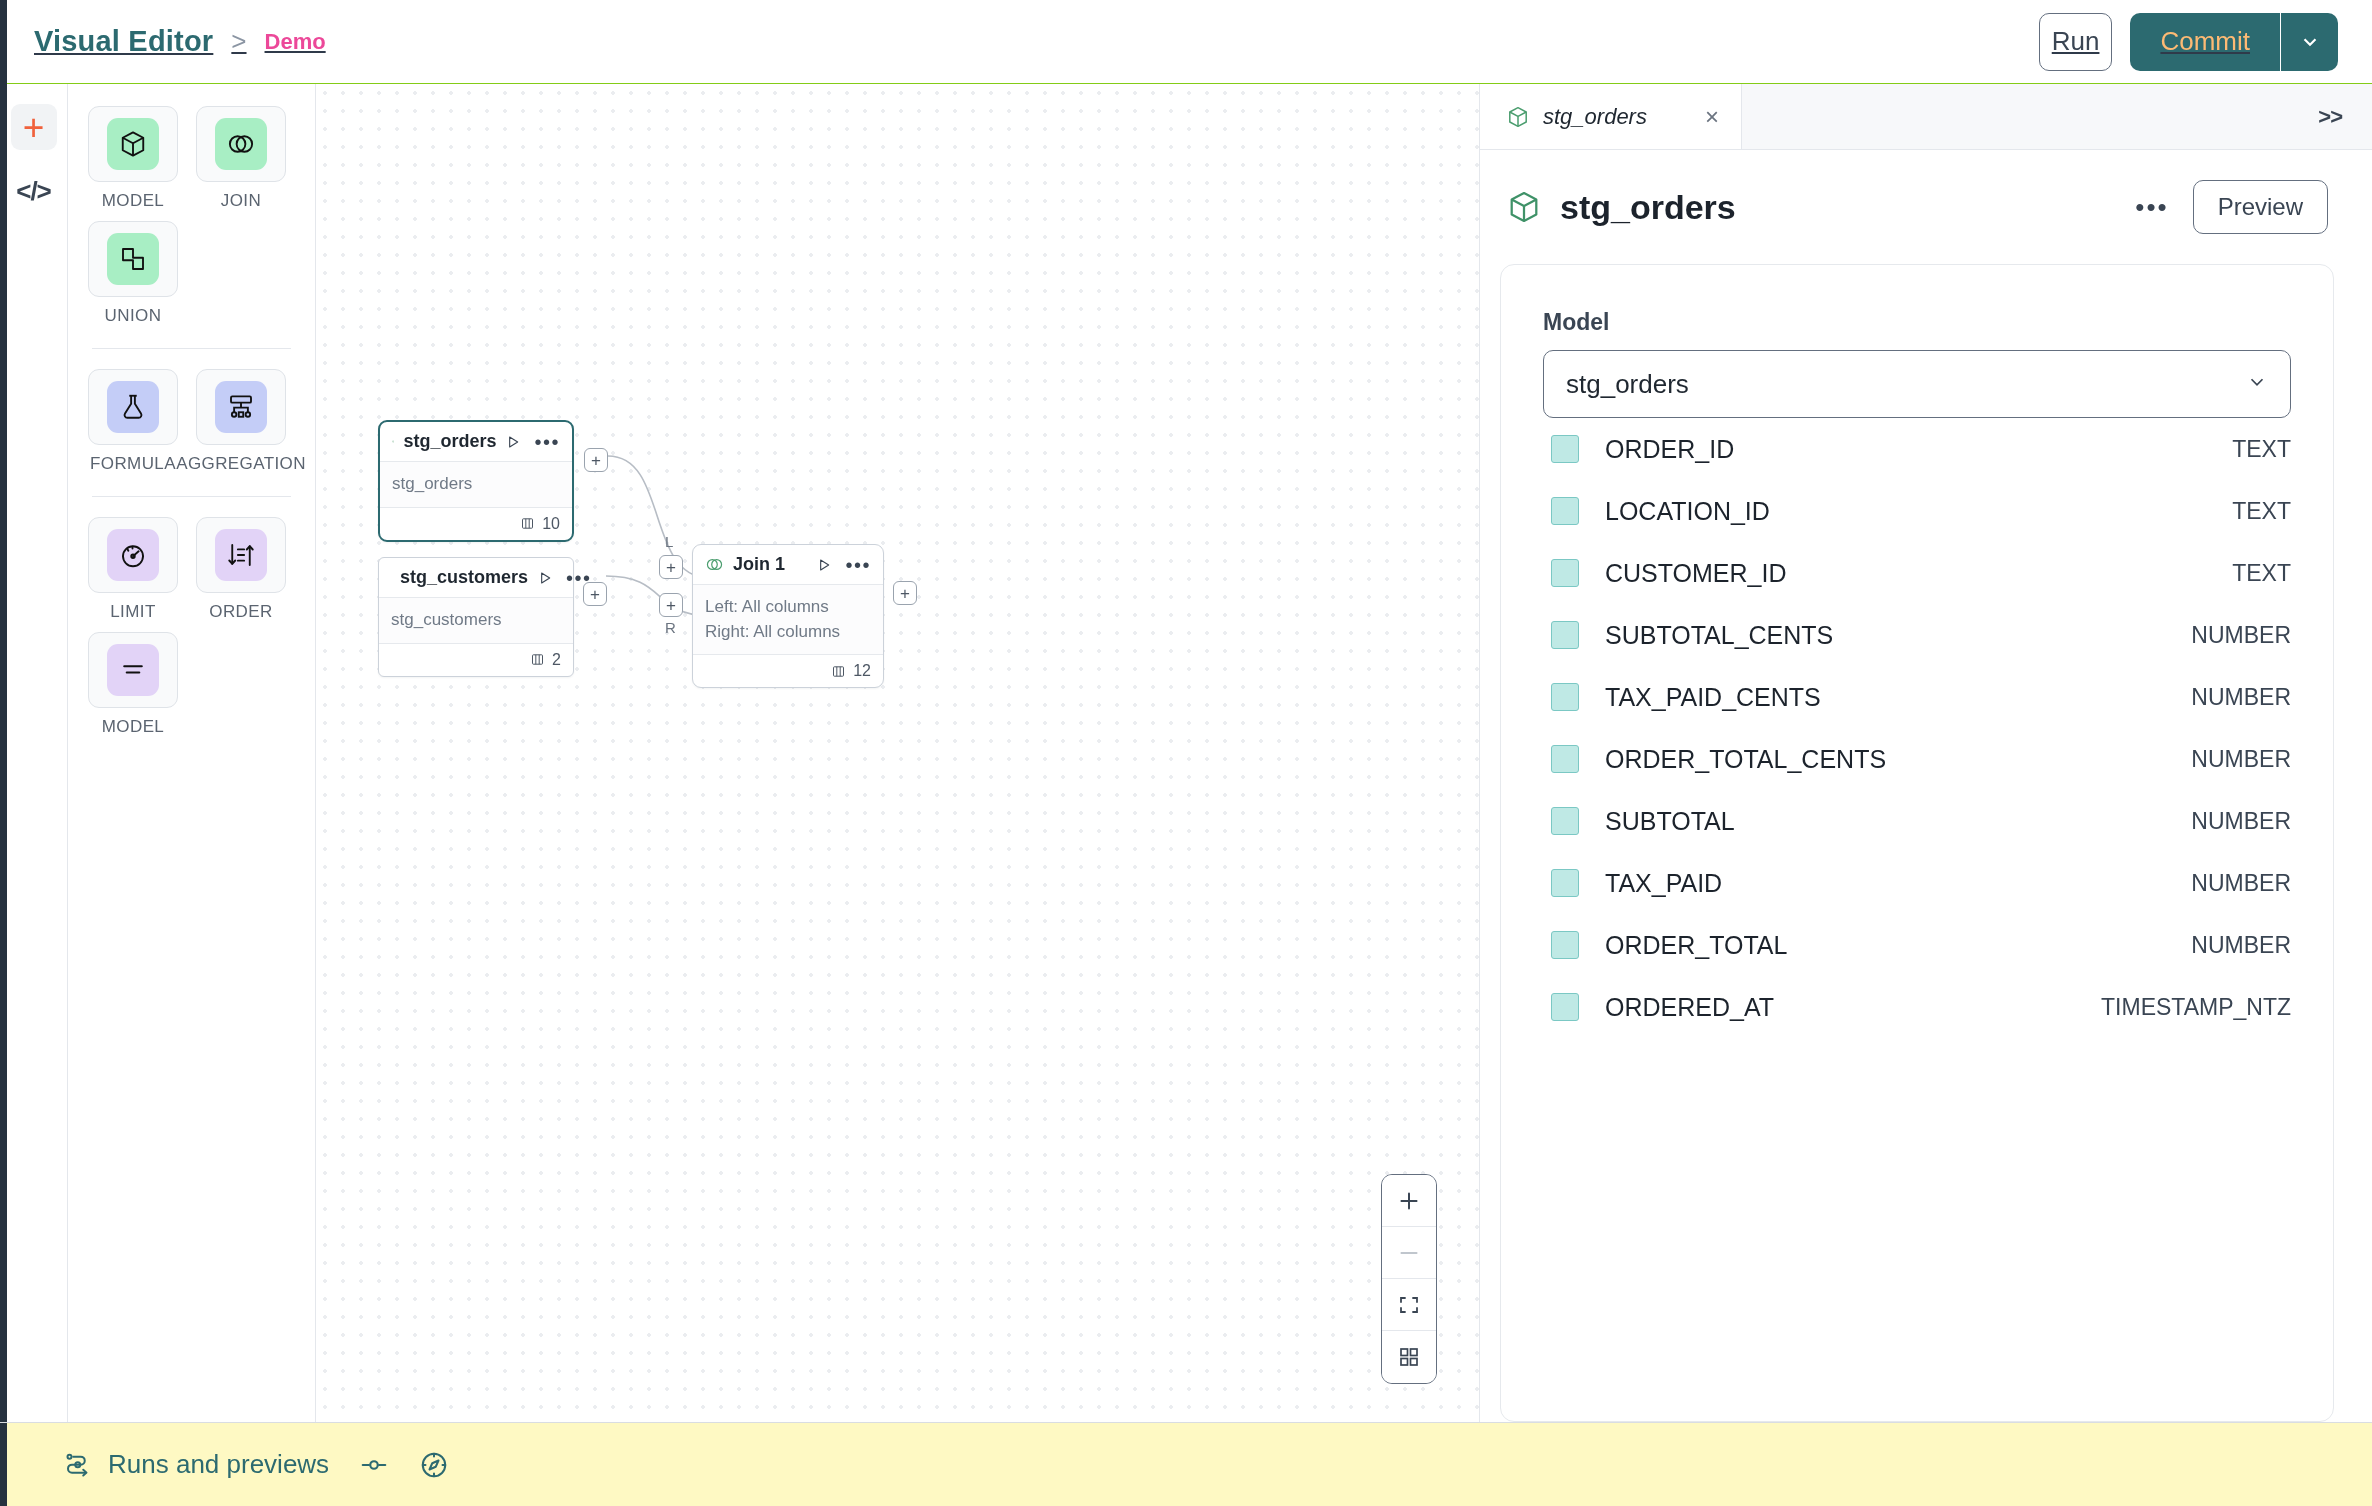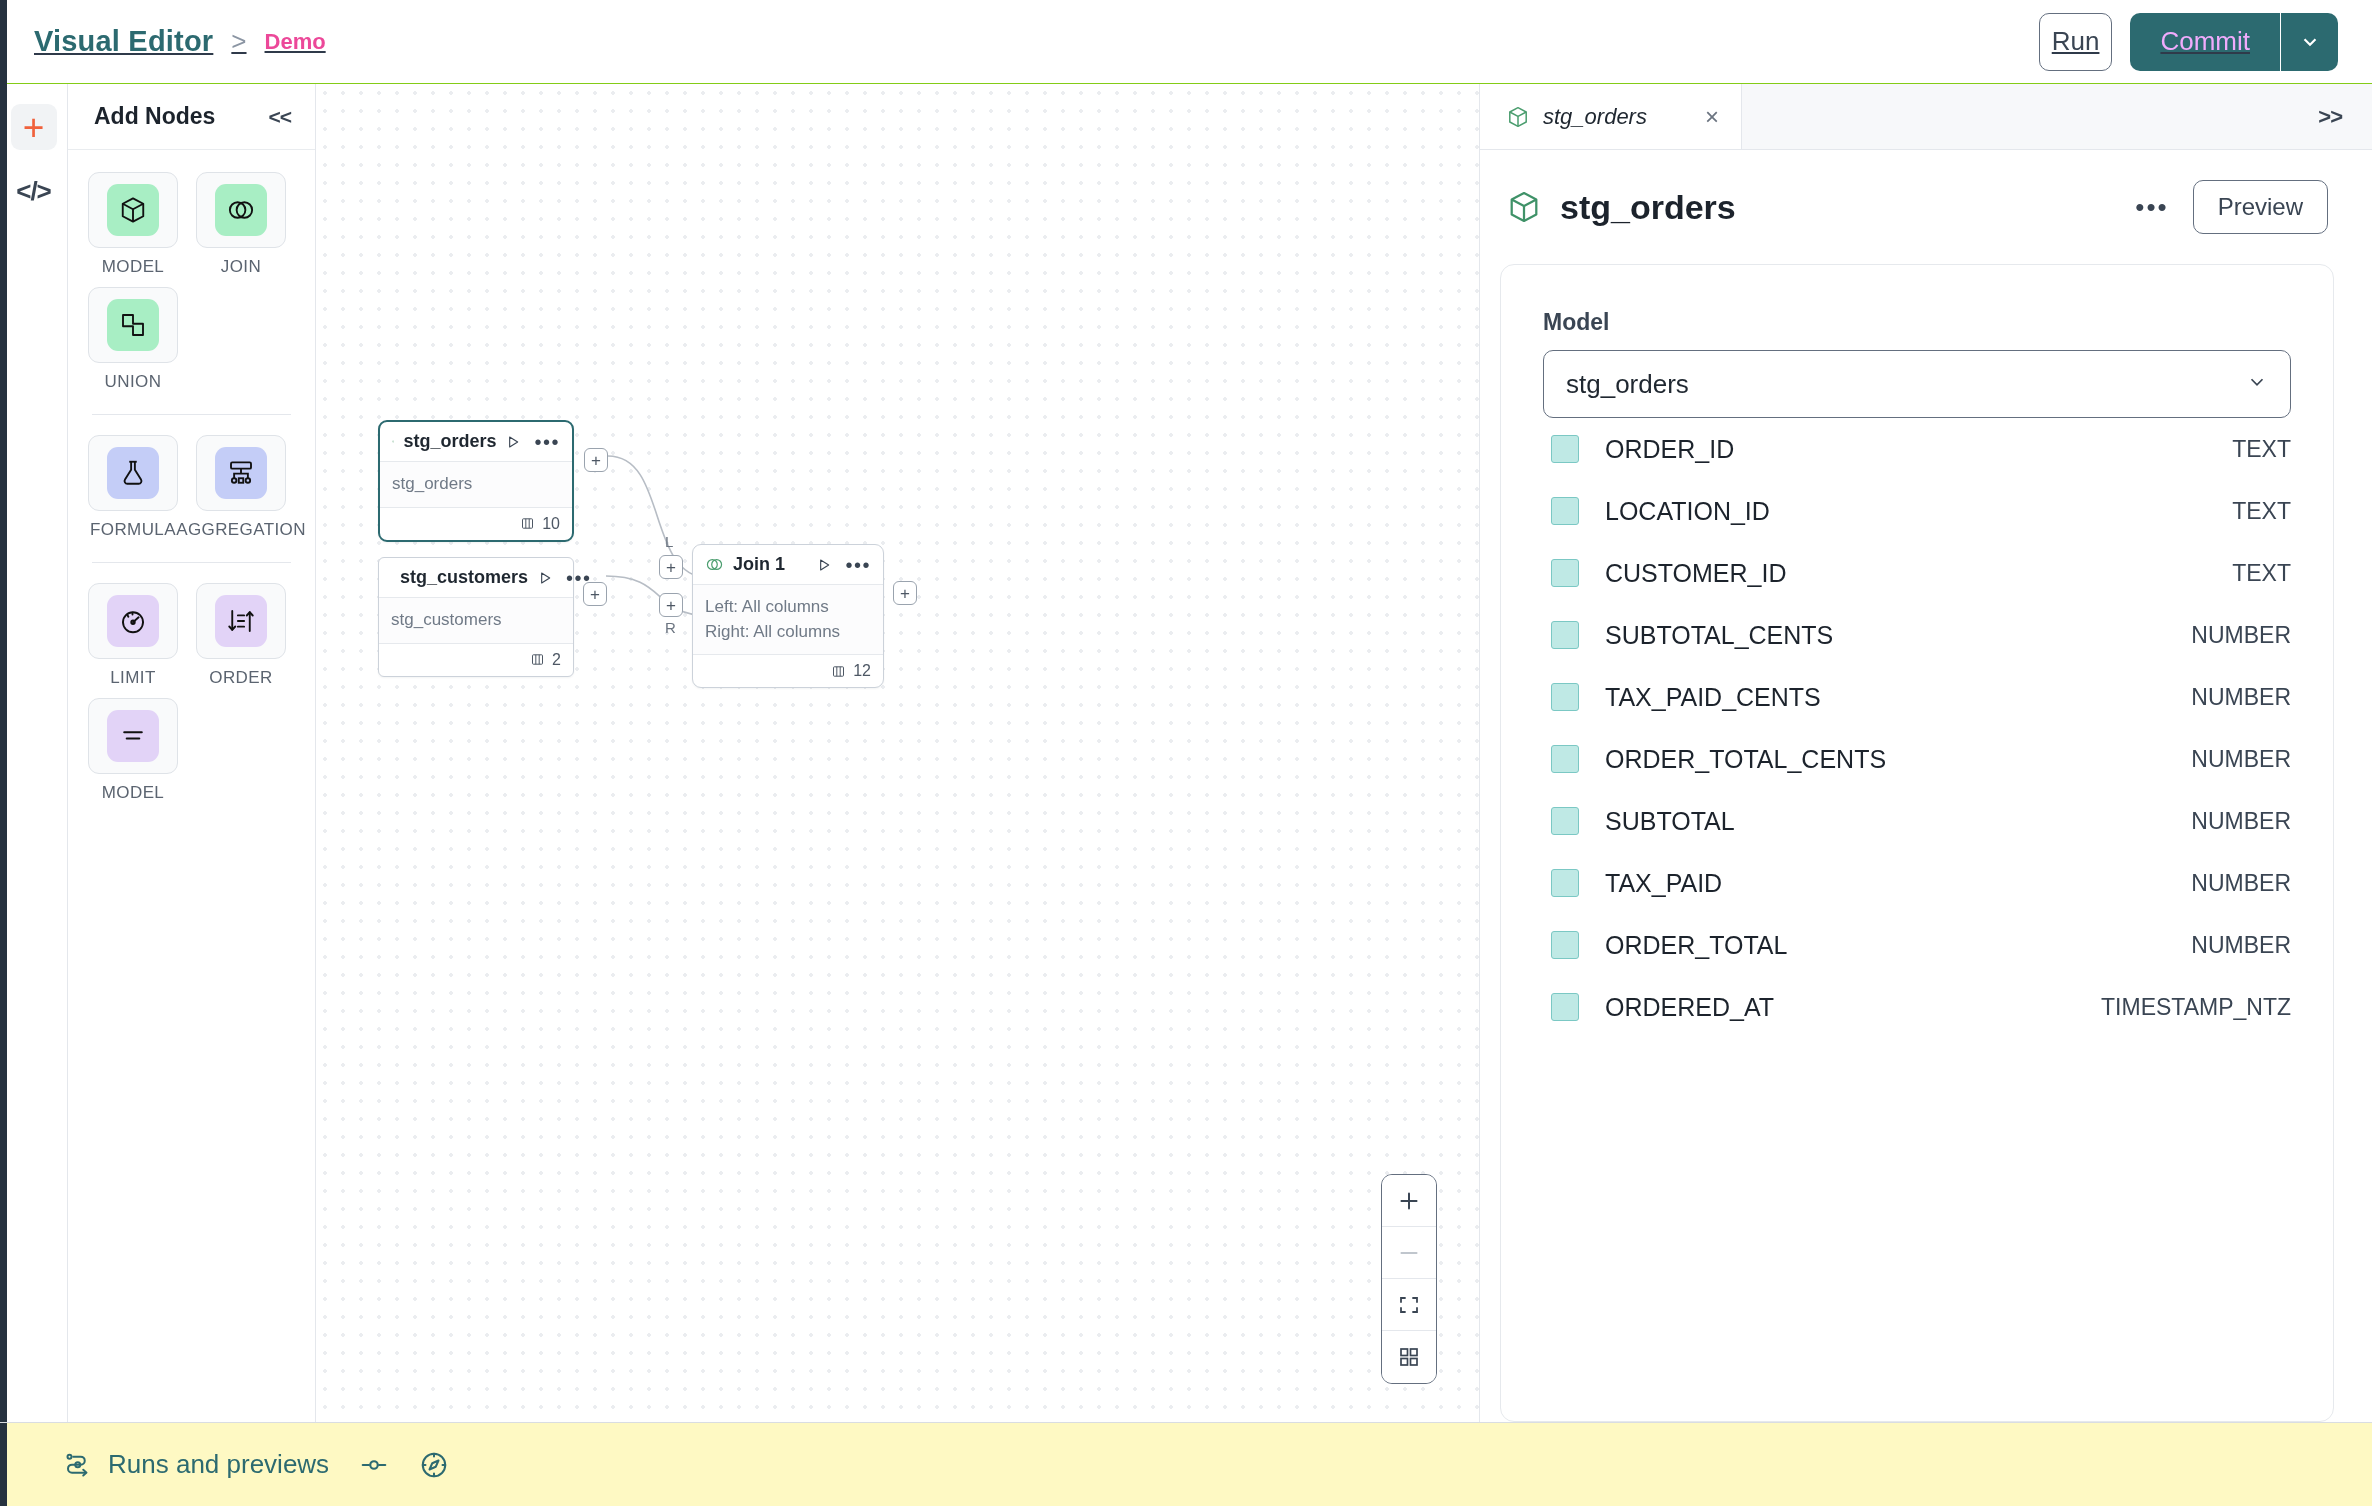--- a/index.html
+++ b/index.html
@@ -30,21 +30,21 @@
 
   .topbar-actions { margin-left: auto; display: flex; align-items: center; gap: 18px; }
   .btn-run {
     height: 58px; padding: 0 12px; border-radius: 10px;
     border: 1.6px solid #646f7f; background: #fff; color: #3a4553;
     font-size: 26px; font-family: inherit; cursor: pointer;
     display:flex; align-items:center;
   }
   .commit-group { display: flex; align-items: stretch; border-radius: 10px; overflow: hidden; }
   .btn-commit {
-    height: 58px; padding: 0 30px; background: #2c6a70; color: #f0abfc;
+    height: 58px; padding: 0 30px; background: #2c6a70; color: #fdba74;
     font-size: 26px; border: none; font-family: inherit; cursor: pointer;
     display:flex; align-items:center;
   }
   .btn-commit-caret {
     height: 58px; width: 58px; background: #2c6a70; color: #fff;
     border: none; border-left: 1.6px solid #ffffff; cursor: pointer;
     display: flex; align-items: center; justify-content: center;
   }
 
   
@@ -209,24 +209,20 @@
       <div class="rail-edge"></div>
       <button class="rail-btn active">
         <span class="rail-plus">+</span>
       </button>
       <button class="rail-btn">
         <span class="rail-code">&lt;/&gt;</span>
       </button>
     </div>
 
     <div class="nodes-panel">
-      <div class="nodes-head">
-        <span class="nodes-title">Add Nodes</span>
-        <span class="nodes-collapse">&lt;&lt;</span>
-      </div>
       <div class="nodes-body">
 
         <div class="node-grid">
           <div class="node-cell">
             <div class="node-tile">
               <div class="node-icon-sq bg-green">
                 <svg width="30" height="30" viewBox="0 0 24 24" fill="none" stroke="#111" stroke-width="1.5" stroke-linejoin="round">
                     <path d="M12 2.7 20.2 7v10L12 21.3 3.8 17V7z"></path>
                     <path d="M3.8 7 12 11.4 20.2 7"></path>
                     <path d="M12 11.4v9.9"></path>

